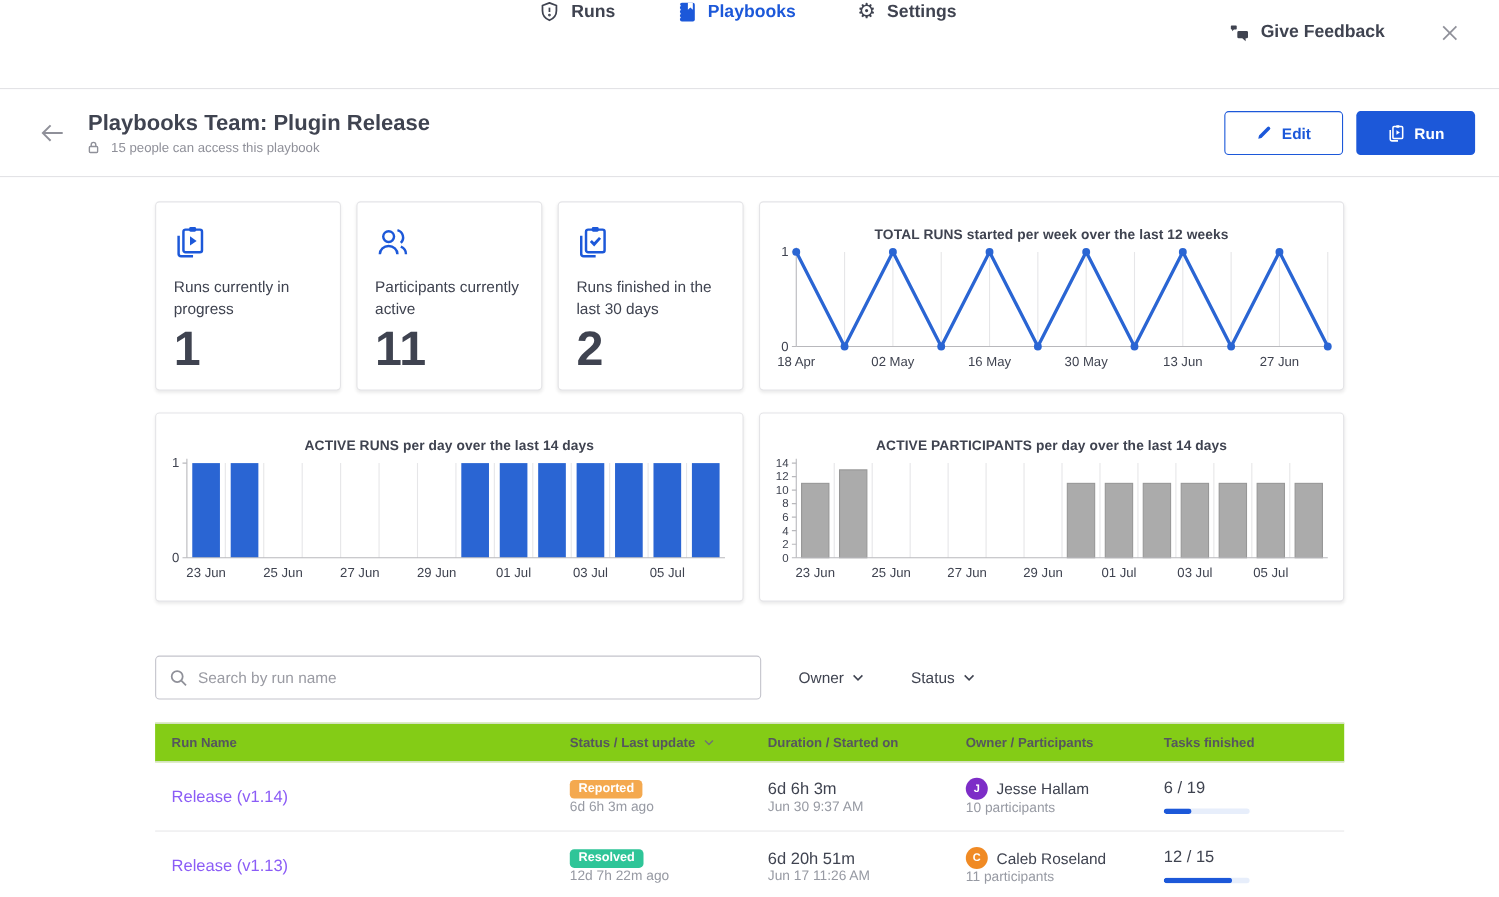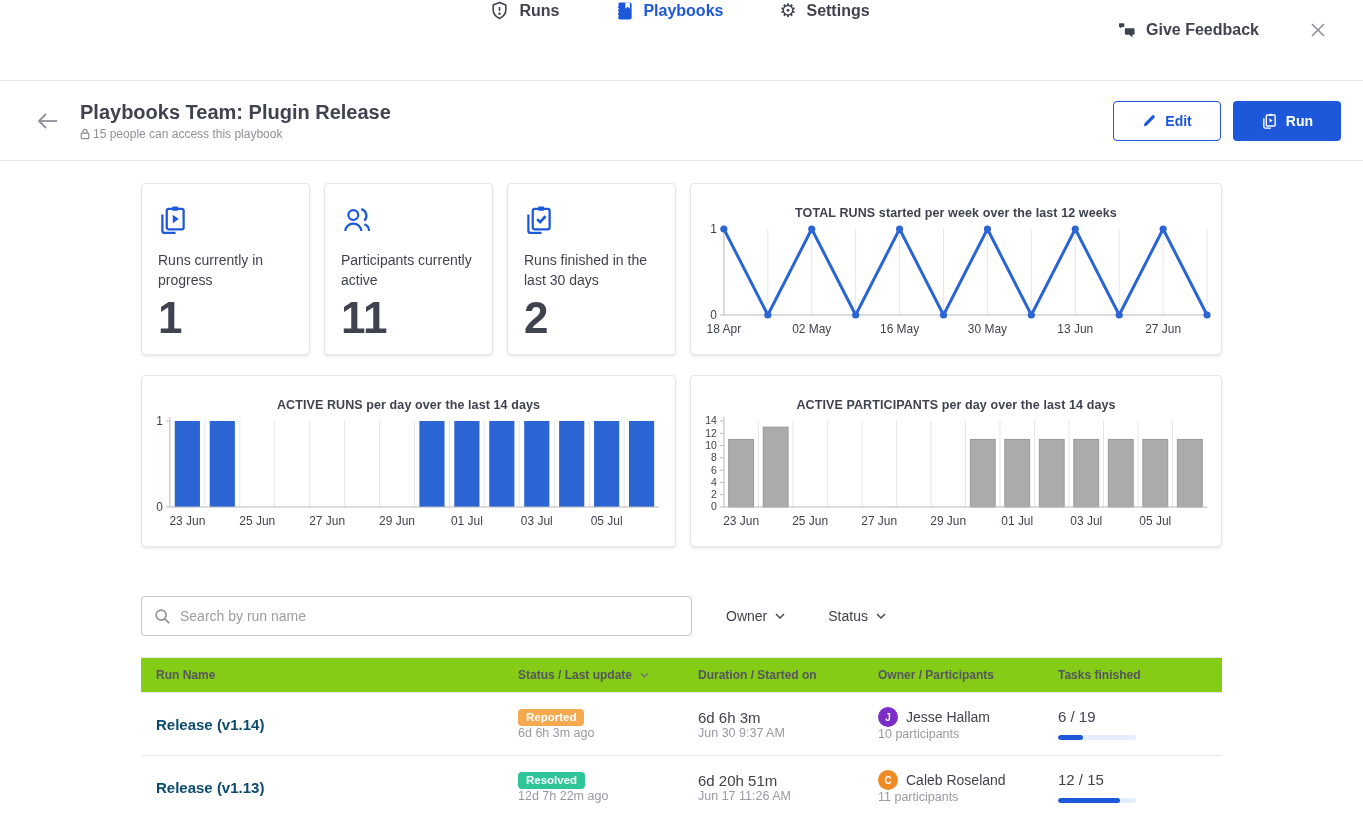--- a/index.html
+++ b/index.html
@@ -19,21 +19,21 @@
   .nav-item.active { color:#1c58d9; }
   .nav-right { margin-left:auto; display:flex; align-items:center; gap:50px; }
   .feedback-btn { display:flex; align-items:center; gap:10px; font-size:16px; font-weight:600; color:#3f4350; cursor:pointer; }
   .close-btn { cursor:pointer; display:flex; align-items:center; }
 
   
   .page-header { height:80px; border-bottom:1px solid #e3e3e6; display:flex; align-items:center; padding:0 22px 0 30px; }
   .back-btn { width:36px; height:36px; display:flex; align-items:center; justify-content:center; cursor:pointer; margin-right:14px; }
   .title-block { display:flex; flex-direction:column; gap:3px; }
   .page-title { font-size:20px; font-weight:600; color:#3f4350; }
-  .access-note { display:flex; align-items:center; gap:3px; font-size:12px; color:#8f9099; }
+  .access-note { display:flex; align-items:center; gap:11px; font-size:12px; color:#8f9099; }
   .header-actions { margin-left:auto; display:flex; align-items:center; gap:12px; }
   .btn { height:40px; border-radius:4px; display:flex; align-items:center; gap:8px; font-size:14px; font-weight:600; padding:0 28px; cursor:pointer; border:0; font-family:inherit; }
   .btn-outline { background:#fff; border:1px solid #1c58d9; color:#1c58d9; }
   .btn-primary { background:#1c58d9; color:#fff; }
 
   
   .content { width:1081px; margin:0 auto; }
   .row1 { margin-top:22px; display:flex; gap:14px; }
   .row2 { margin-top:20px; display:flex; gap:14px; }
   .card { background:#fff; border:1px solid #e4e4e7; border-radius:4px; box-shadow:0 2px 3px rgba(0,0,0,0.08); }
@@ -60,21 +60,21 @@
   .t-row { display:flex; }
   .t-col1 { width:377px; padding-left:15px; }
   .t-col2 { width:180px; }
   .t-col3 { width:180px; }
   .t-col4 { width:180px; }
   .t-col5 { width:164px; }
   .t-head { height:36px; background:#84cc16; border-top:1px solid #e8e8ea; border-bottom:1px solid #e8e8ea; align-items:center; font-size:12px; font-weight:600; color:#55565e; }
   .t-head .sortable { display:flex; align-items:center; gap:8px; cursor:pointer; }
   .run-row { height:63px; border-bottom:1px solid #e8e8ea; cursor:pointer; }
   .run-row > div { display:flex; flex-direction:column; justify-content:center; }
-  .run-name { font-size:15px; font-weight:700; color:#0c4a6e; }
+  .run-name { font-size:15px; font-weight:400; color:#8b5cf6; }
   .status-badge { align-self:flex-start; font-size:11.5px; font-weight:600; color:#fff; padding:2px 8px 3px; border-radius:4px; }
   .sub-text { font-size:12.5px; color:#979aa3; }
   .main-text { font-size:15px; color:#3f4350; }
   .owner-line { display:flex; align-items:center; gap:8px; }
   .avatar { width:20px; height:20px; border-radius:50%; color:#fff; font-size:10px; font-weight:700; display:flex; align-items:center; justify-content:center; }
   .owner-name { font-size:14px; color:#3f4350; }
   .progress-track { margin-top:10px; width:78px; height:5px; border-radius:3px; background:#e7eefb; overflow:hidden; }
   .progress-fill { height:100%; border-radius:3px; background:#1c58d9; }
 </style>
 </head>

